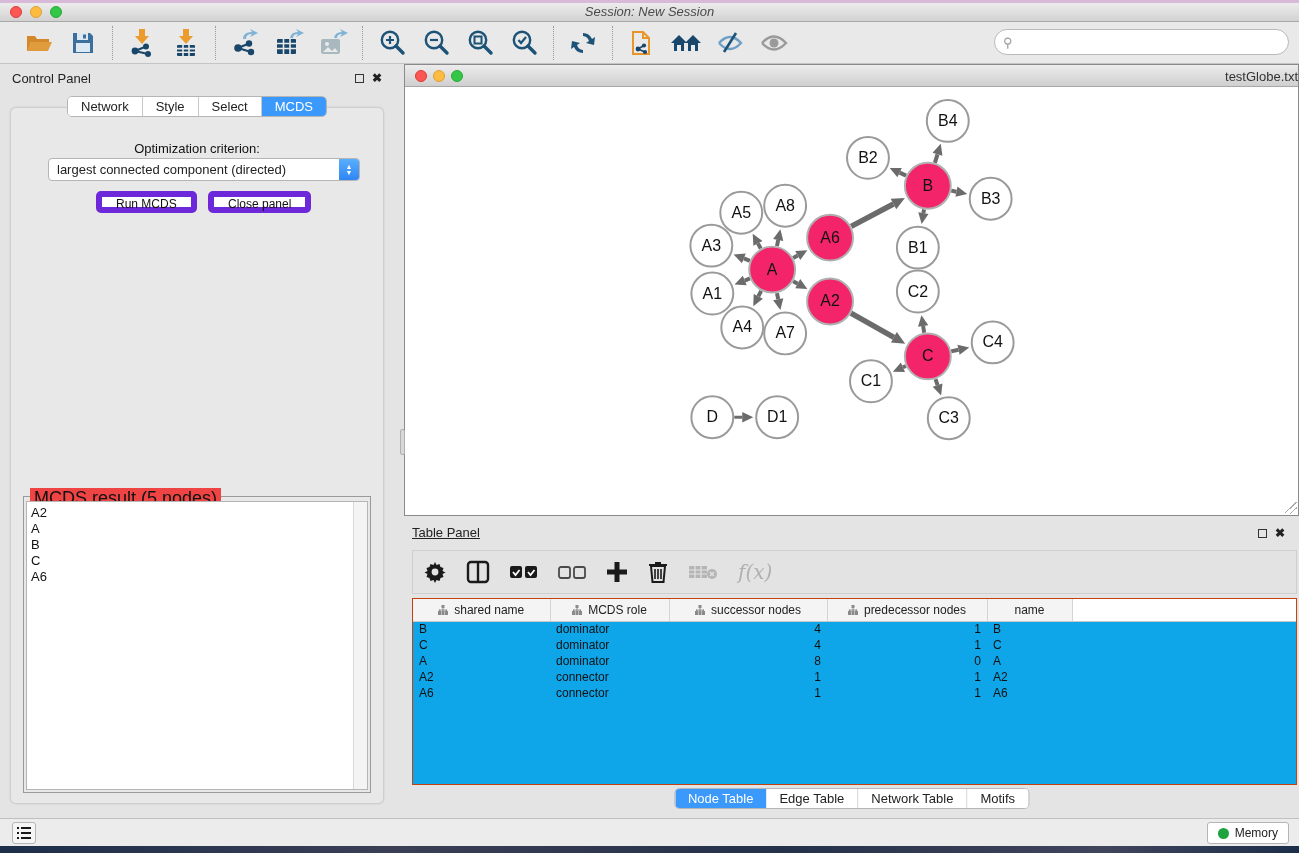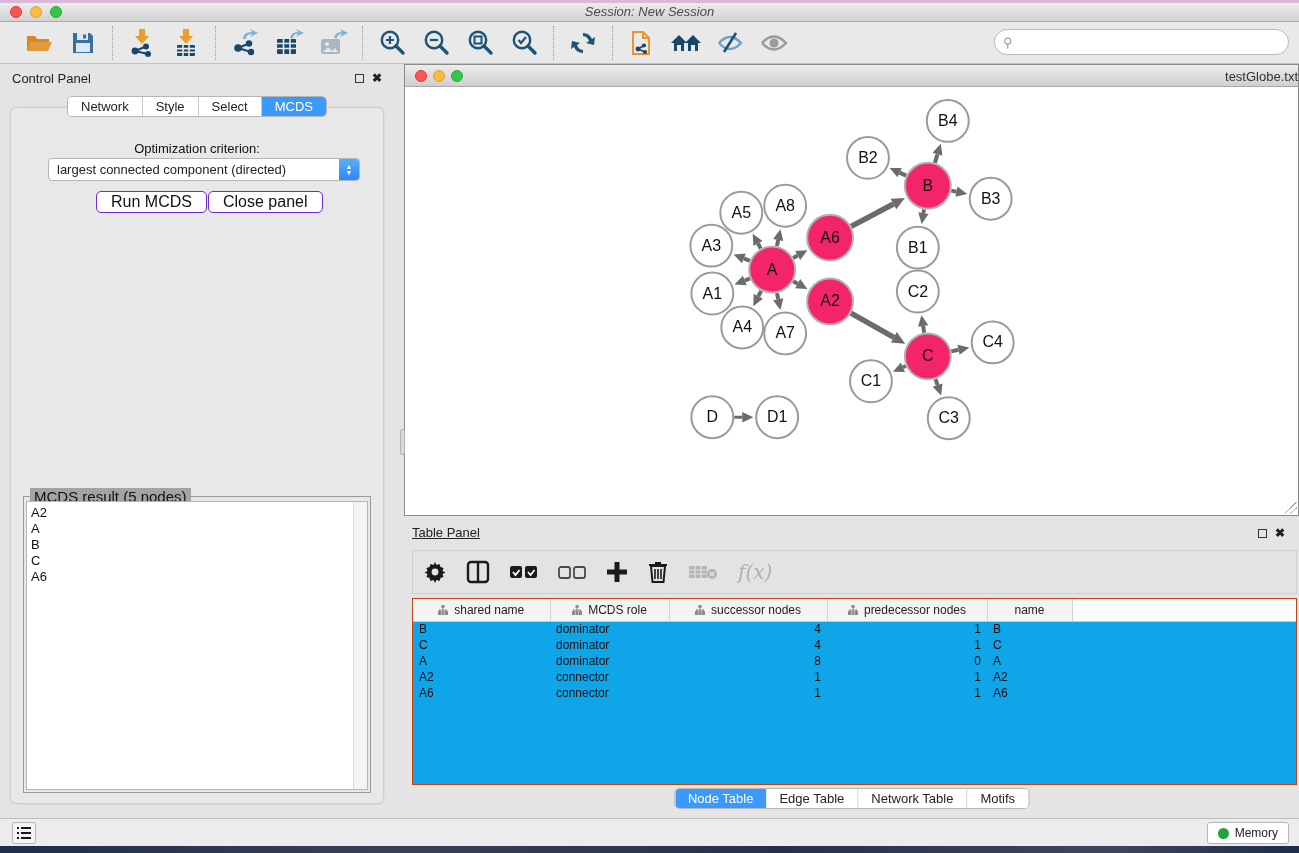--- a/index.html
+++ b/index.html
@@ -44,27 +44,27 @@
   .seg-tab:last-child { border-right:none; }
   .seg-tab.active { background:#3b99fc; color:#fff; border-right:none; }
   #cp-body { position:absolute; left:4px; right:4px; top:39px; bottom:2px; background:#e8e8e8;
     border:1px solid #cfcfcf; border-radius:6px; box-shadow:0 0 2px rgba(0,0,0,0.12); }
   #opt-label { position:absolute; left:0; right:0; top:33px; text-align:center; font-size:13px; color:#111; }
   #criterion-select { position:absolute; left:37px; top:50px; width:312px; height:23px; background:#fff;
     border:1px solid #b5b5b5; border-radius:4px; display:flex; align-items:center; }
   #criterion-select .val { flex:1; padding-left:8px; font-size:13px; white-space:nowrap; }
   #criterion-stepper { width:20px; height:21px; background:linear-gradient(#5aaefc,#2f86f5); border-radius:0 3px 3px 0;
     display:flex; flex-direction:column; align-items:center; justify-content:center; color:#fff; font-size:7px; line-height:6px; }
-  .cp-btn { position:absolute; top:83px; height:22px; background:#fff; border:1px solid #6d28d9; border-radius:5px;
-    font-size:16px; font-family:"Liberation Sans",sans-serif; padding:0 14px; color:#111; }
+  .cp-btn { position:absolute; top:83px; height:22px; background:#fff; border:6px solid #6d28d9; border-radius:5px;
+    font-size:12px; font-family:"Liberation Sans",sans-serif; padding:0 14px; color:#111; }
   #run-btn { left:85px; }
   #closepanel-btn { left:197px; }
   
   #result-box { position:absolute; left:12px; right:12px; top:388px; bottom:10px; border:1px solid #9a9a9a; background:#e8e8e8; }
-  #result-legend { position:absolute; left:6px; top:-9px; background:#a3a3a3; padding:0 4px; font-size:15px; color:#111; }
+  #result-legend { position:absolute; left:6px; top:-9px; background:#ef4444; padding:0 4px; font-size:18px; color:#111; }
   #result-list { position:absolute; left:2px; right:2px; top:4px; bottom:2px; background:#fff; border:1px solid #b5b5b5; overflow:hidden; }
   #result-items { padding:3px 0 0 4px; }
   .result-item { font-size:13px; line-height:16px; color:#111; }
   #result-scroll { position:absolute; right:0; top:0; bottom:0; width:14px; background:#f4f4f4; border-left:1px solid #d8d8d8; }
 
   
   #network-window { position:absolute; left:404px; top:64px; width:895px; height:452px;
     border:1px solid #8a8a8a; background:#fff; }
   #nw-titlebar { position:absolute; left:0; top:0; right:0; height:22px;
     background:linear-gradient(#ececec,#cfcfcf); border-bottom:1px solid #a8a8a8; }

